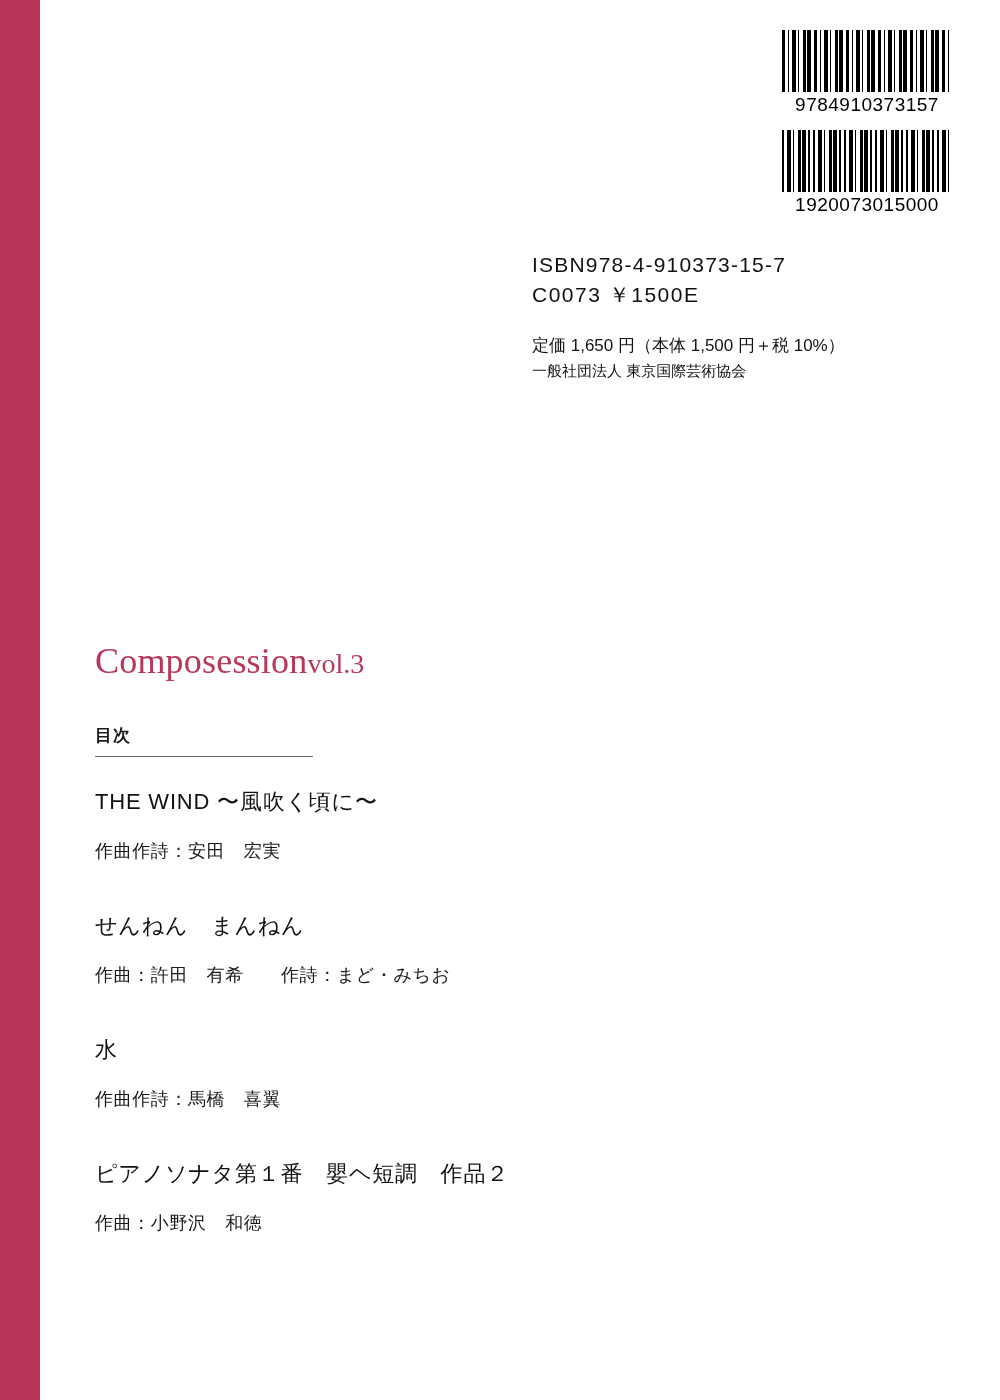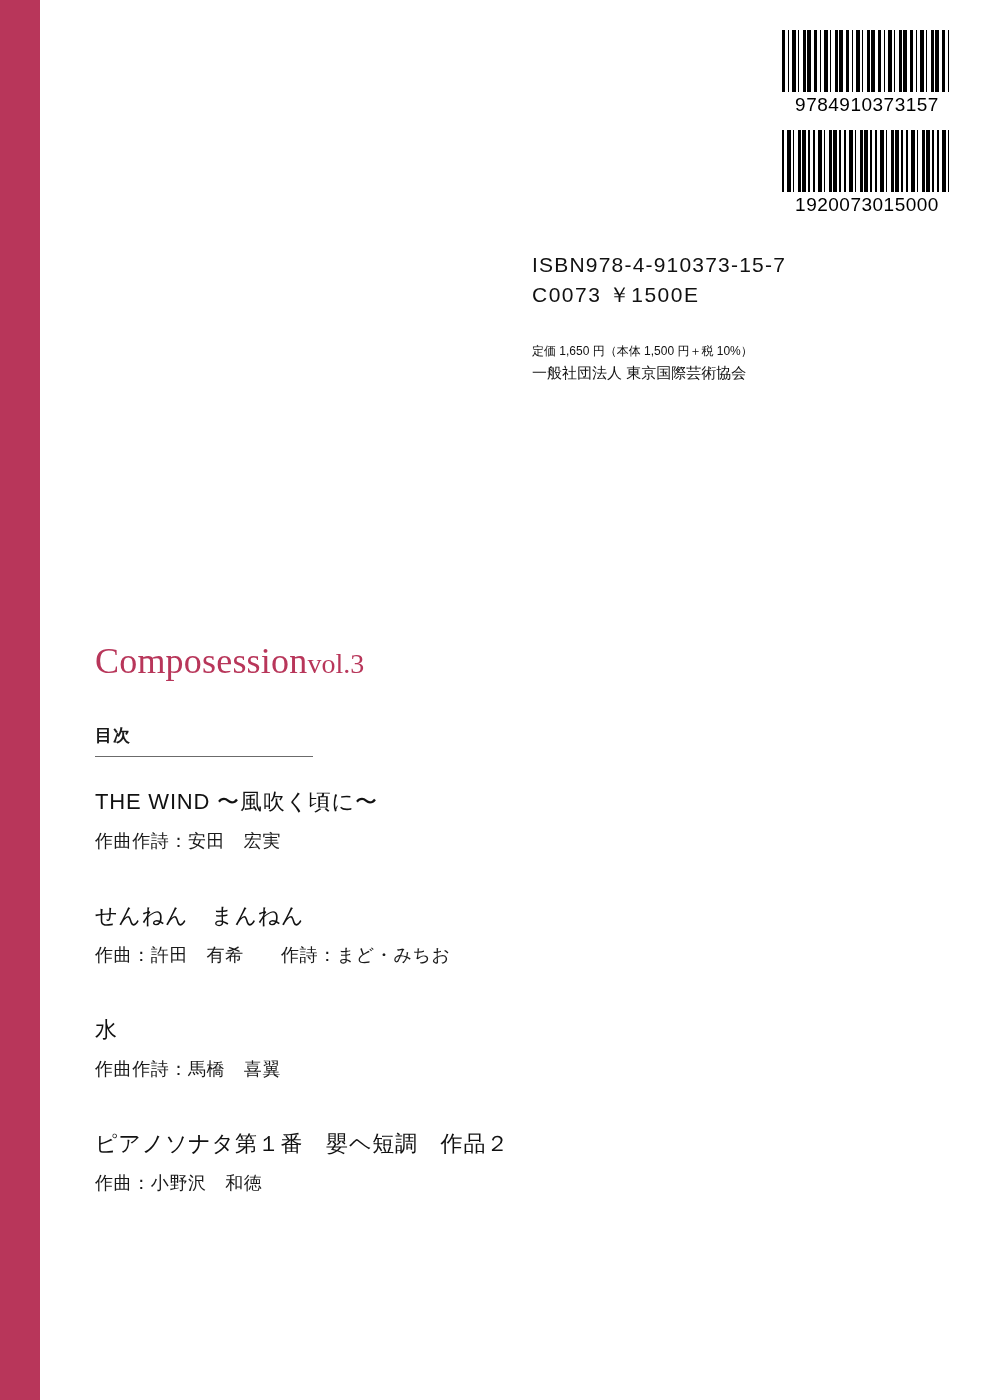--- a/index.html
+++ b/index.html
@@ -87,22 +87,22 @@
     font-size: 21px;
     letter-spacing: 1.2px;
     line-height: 1.45;
   }
   .isbn-sub {
     font-size: 21px;
     letter-spacing: 1.5px;
     line-height: 1.45;
   }
   .price-line {
-    font-size: 12px;
-    margin-top: 31px;
+    font-size: 17px;
+    margin-top: 21px;
     line-height: 1.6;
   }
   .publisher-line {
     font-size: 15px;
     line-height: 1.6;
   }
 
   
   .content {
     position: absolute;
@@ -155,21 +155,21 @@
   .toc-entry-title {
     font-size: 22px;
     color: #111;
     letter-spacing: 0.8px;
     line-height: 1.35;
   }
   .toc-entry-credit {
     font-size: 18px;
     color: #1a1a1a;
     letter-spacing: 0.6px;
-    margin-top: 12px;
+    margin-top: 22px;
     line-height: 1.35;
   }
 </style>
 </head>
 <body>
 
 <div class="spine"></div>
 <div class="spine-inner"></div>
 
 <div class="barcode-block">

